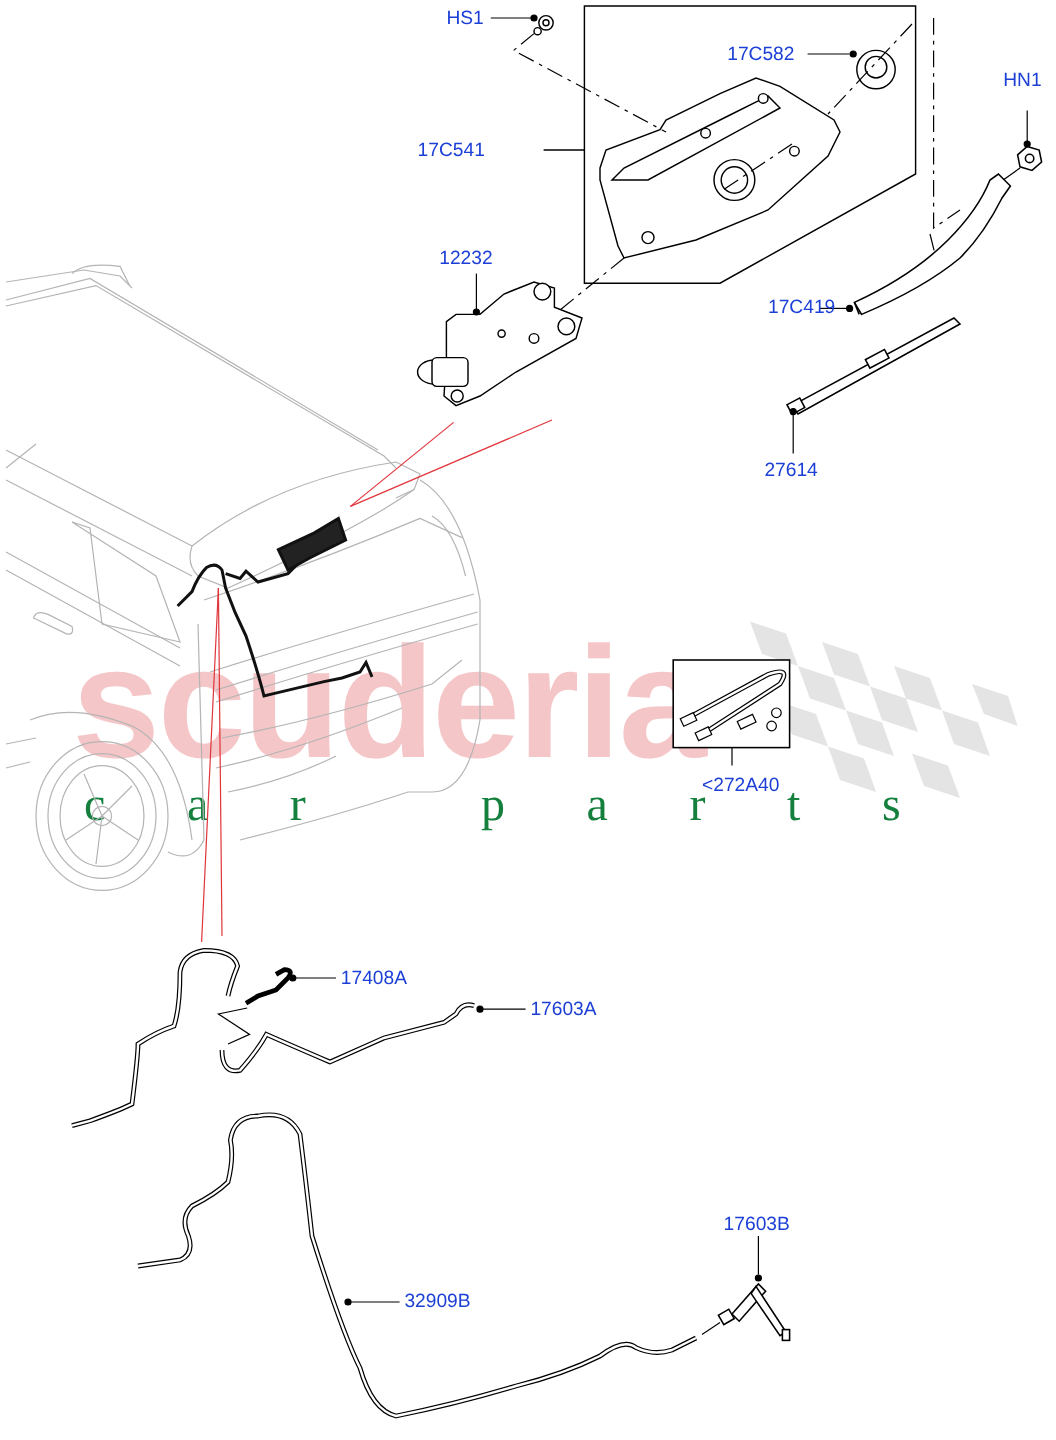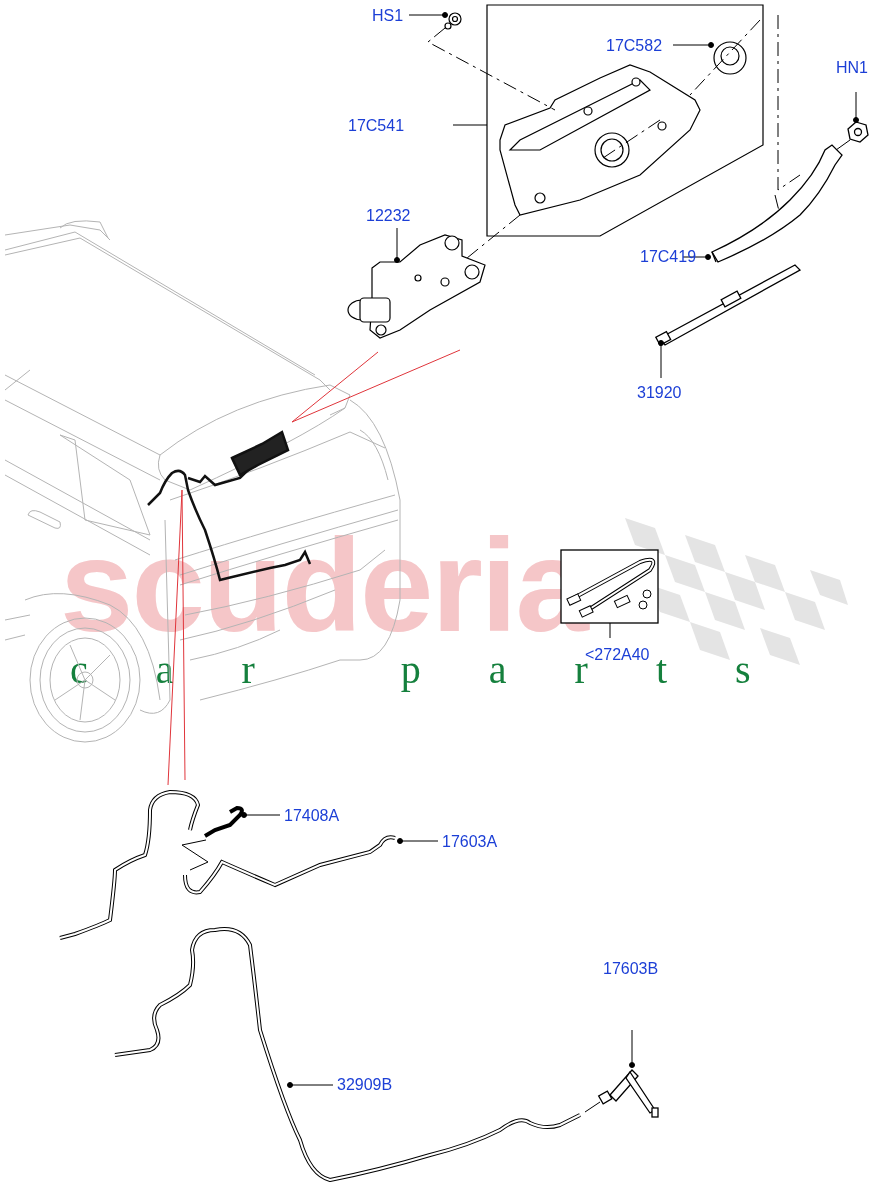--- a/index.html
+++ b/index.html
@@ -220,20 +220,20 @@
       <circle cx="290" cy="1085" r="2.5"></circle>
     </g>
   </svg>
 
   <div class="callout" style="left:372px;top:8px;">HS1</div>
   <div class="callout" style="left:606px;top:38px;">17C582</div>
   <div class="callout" style="left:348px;top:118px;">17C541</div>
   <div class="callout" style="left:836px;top:60px;">HN1</div>
   <div class="callout" style="left:366px;top:208px;">12232</div>
   <div class="callout" style="left:640px;top:249px;">17C419</div>
-  <div class="callout" style="left:637px;top:385px;">31920</div>
+  <div class="callout" style="left:637px;top:385px;">27614</div>
   <div class="callout" style="left:585px;top:647px;">&lt;272A40</div>
   <div class="callout" style="left:284px;top:808px;">17408A</div>
   <div class="callout" style="left:442px;top:834px;text-align:right;">17603A</div>
-  <div class="callout" style="left:603px;top:961px;text-align:right;">17603B</div>
+  <div class="callout" style="left:603px;top:1013px;text-align:right;">17603B</div>
   <div class="callout" style="left:337px;top:1077px;">32909B</div>
 
 </div>
 
 </body></html>

